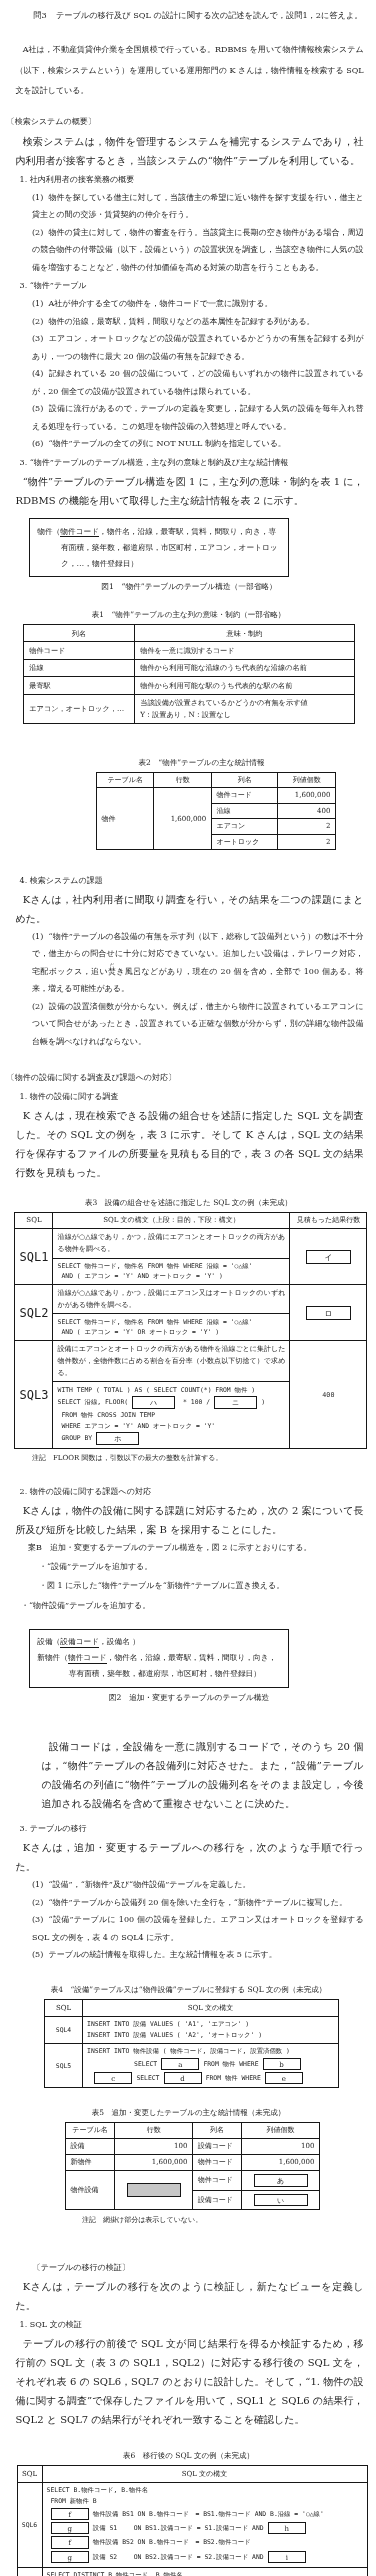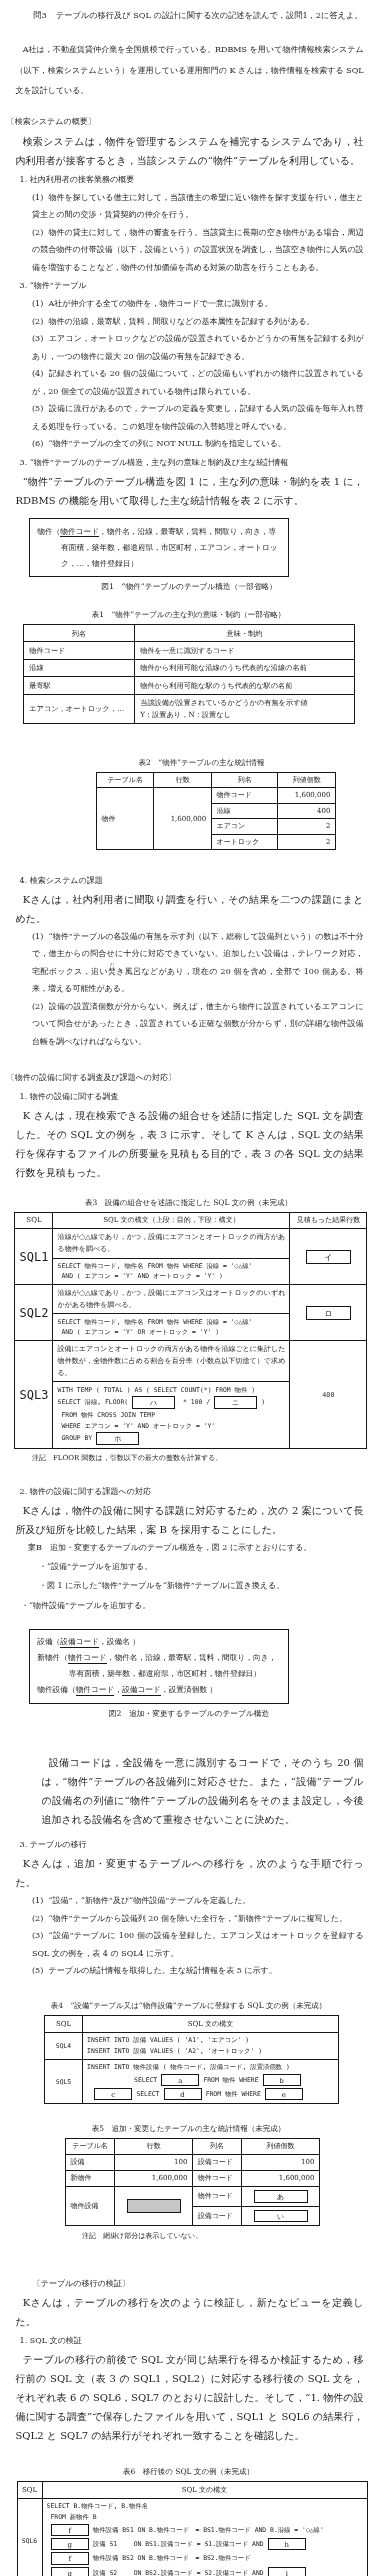--- a/index.html
+++ b/index.html
@@ -236,21 +236,20 @@
   <div class="numheading mt38">2. 物件の設備に関する課題への対応</div>
   <p class="para ind">Kさんは，物件の設備に関する課題に対応するため，次の 2 案について長所及び短所を比較した結果，案 B を採用することにした。</p>
   <div class="li" style="margin-left:28px">案B　追加・変更するテーブルのテーブル構造を，図 2 に示すとおりにする。</div>
   <div class="li" style="margin-left:39px; line-height:19.6px">・“設備”テーブルを追加する。</div>
   <div class="li" style="margin-left:39px; line-height:19.6px">・図 1 に示した“物件”テーブルを“新物件”テーブルに置き換える。</div>
   <div class="li" style="margin-left:21px; line-height:19.6px">・“物件設備”テーブルを追加する。</div>
 
   <div class="figbox mt26">
     <div class="hang"><span>設備（</span><span class="pk">設備コード</span><span>，設備名 ）</span></div>
     <div class="hang2"><span>新物件（</span><span class="pk">物件コード</span><span>，物件名，沿線，最寄駅，賃料，間取り，向き，専有面積，築年数，都道府県，市区町村，物件登録日）</span></div>
-    <div class="hang2"><span>物件設備（</span><span class="pk">物件コード</span><span>，</span><span class="pk">設備コード</span><span>，設置済個数 ）</span></div>
   </div>
   <div class="figcap capw1">図2　追加・変更するテーブルのテーブル構造</div>
 
   <p class="para ind mt40">設備コードは，全設備を一意に識別するコードで，そのうち 20 個は，“物件”テーブルの各設備列に対応させた。また，“設備”テーブルの設備名の列値に“物件”テーブルの設備列名をそのまま設定し，今後追加される設備名を含めて重複させないことに決めた。</p>
 
   <div class="numheading mt14">3. テーブルの移行</div>
   <p class="para ind">Kさんは，追加・変更するテーブルへの移行を，次のような手順で行った。</p>
   <div class="li"><span class="num">(1)</span><span>“設備”，“新物件”及び“物件設備”テーブルを定義した。</span></div>
   <div class="li"><span class="num">(2)</span><span>“物件”テーブルから設備列 20 個を除いた全行を，“新物件”テーブルに複写した。</span></div>
   <div class="li"><span class="num">(3)</span><span>“設備”テーブルに 100 個の設備を登録した。エアコン又はオートロックを登録する SQL 文の例を，表 4 の SQL4 に示す。</span></div>

